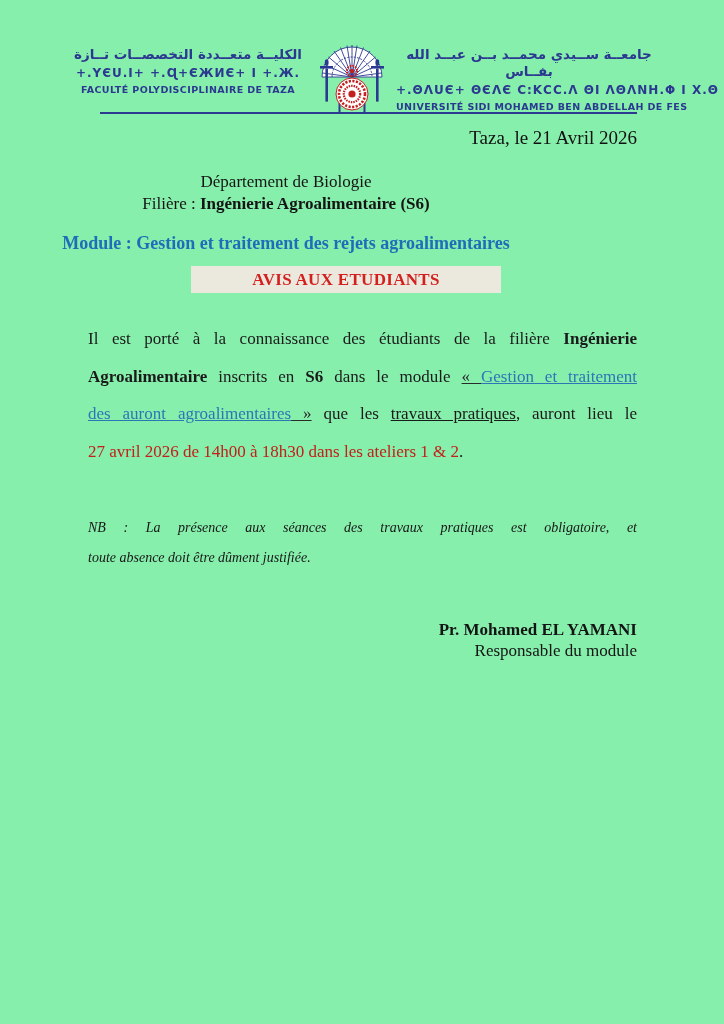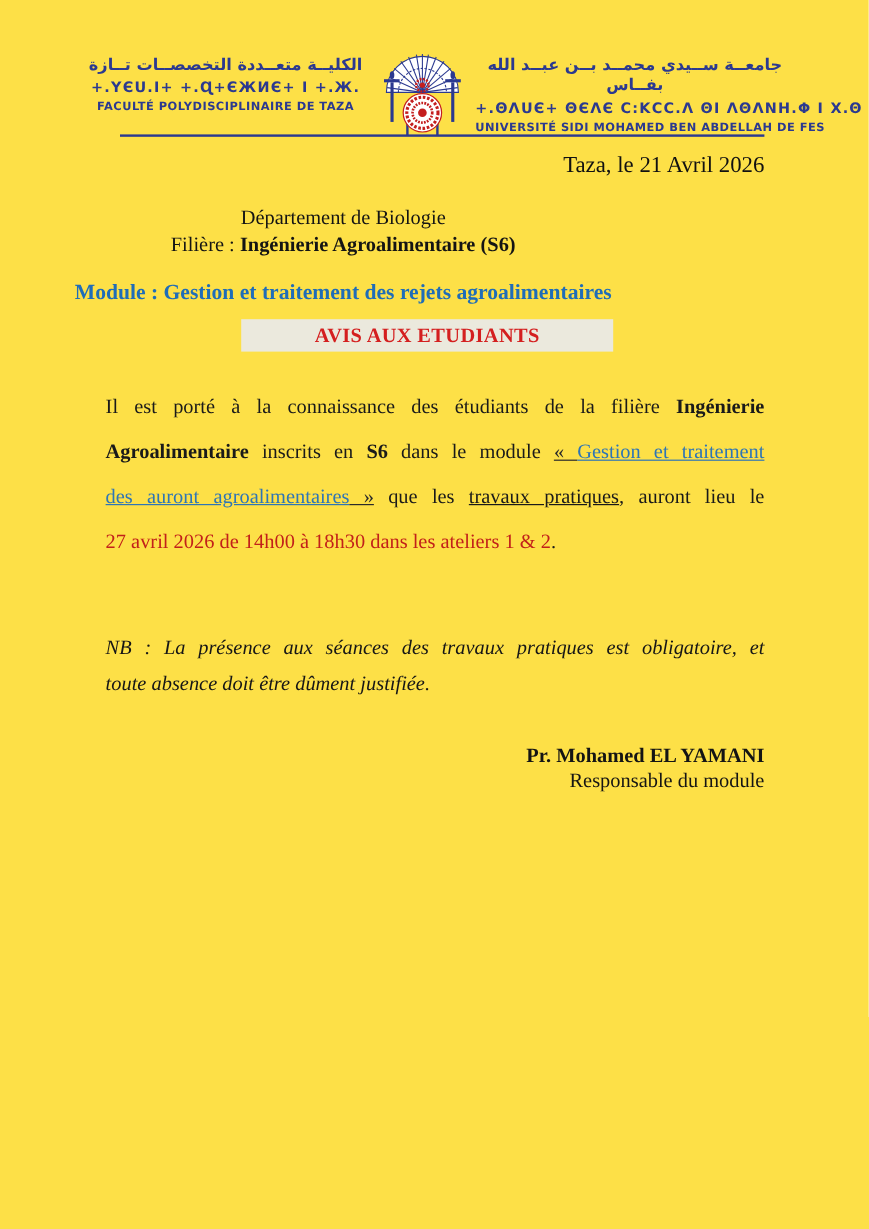--- a/index.html
+++ b/index.html
@@ -1,54 +1,54 @@
 <!DOCTYPE html>
 <html><head>
 <meta charset="utf-8">
 <style>
   * { margin:0; padding:0; box-sizing:border-box; }
   html,body { background:#ffffff; }
   .page {
-    position:relative; width:724px; height:1024px; background:#fde047;
+    position:relative; width:724px; height:1024px; background:#86efac;
     font-family:"Liberation Serif", serif; color:#1f1f1f; overflow:hidden;
   }
   
   .hdr-block { position:absolute; top:46px; text-align:center; color:#2b3990;
                font-family:"DejaVu Sans", sans-serif; font-weight:bold; }
   .hdr-left  { left:62px;  width:252px; }
   .hdr-right { left:396px; width:266px; }
   .hdr-arabic   { font-size:13.5px; line-height:17px; direction:rtl; }
   .hdr-tifinagh { font-size:12px; line-height:14px; letter-spacing:1px; margin-top:3px; white-space:nowrap; }
   .hdr-french   { font-size:9.5px;  line-height:12px; letter-spacing:0.4px; margin-top:4px; white-space:nowrap; }
   .hdr-rule { position:absolute; left:100px; top:112px; width:537px; height:2px; background:#2b3990; }
   .logo { position:absolute; left:316px; top:40px; width:72px; height:76px; }
   
   .date-line { position:absolute; top:127px; right:87px; font-size:19px; color:#111; }
   
   .heading { position:absolute; top:171px; left:0; width:572px; text-align:center;
              font-size:17px; line-height:21.5px; color:#141414; }
   .module-line { color:#1f6db8; font-weight:bold; font-size:18px; margin-top:19px; }
   .b { font-weight:bold; }
   
-  .notice-banner { position:absolute; top:266px; left:201px; width:310px; height:27px;
+  .notice-banner { position:absolute; top:266px; left:191px; width:310px; height:27px;
                    background:#ebe9dd; text-align:center; }
   .notice-title { font-family:"Liberation Serif", serif; font-weight:bold; font-size:17px;
                   line-height:27px; color:#d41f1f; letter-spacing:0.3px; }
   
   .body-par { position:absolute; top:320px; left:88px; width:549px;
               font-size:17px; line-height:37.5px; color:#1a1a1a; }
   .jline { text-align:justify; text-align-last:justify; }
   .lline { text-align:left; }
   .ul  { text-decoration:underline; }
   .gq  { text-decoration:underline; color:#2a2a2a; }
   .lnk { color:#2e75b6; text-decoration:underline; }
   .red { color:#c2201a; }
   
-  .nb-par { position:absolute; top:525px; left:88px; width:549px; font-style:italic;
-            font-size:17px; line-height:30px; color:#161616; }
+  .nb-par { position:absolute; top:513px; left:88px; width:549px; font-style:italic;
+            font-size:14px; line-height:30px; color:#161616; }
   
   .signature { position:absolute; top:619px; right:87px; text-align:right;
                font-size:17px; line-height:21px; color:#141414; }
   .sig-name { font-weight:bold; }
 </style>
 </head>
 <body>
 
 <div class="page">
 

